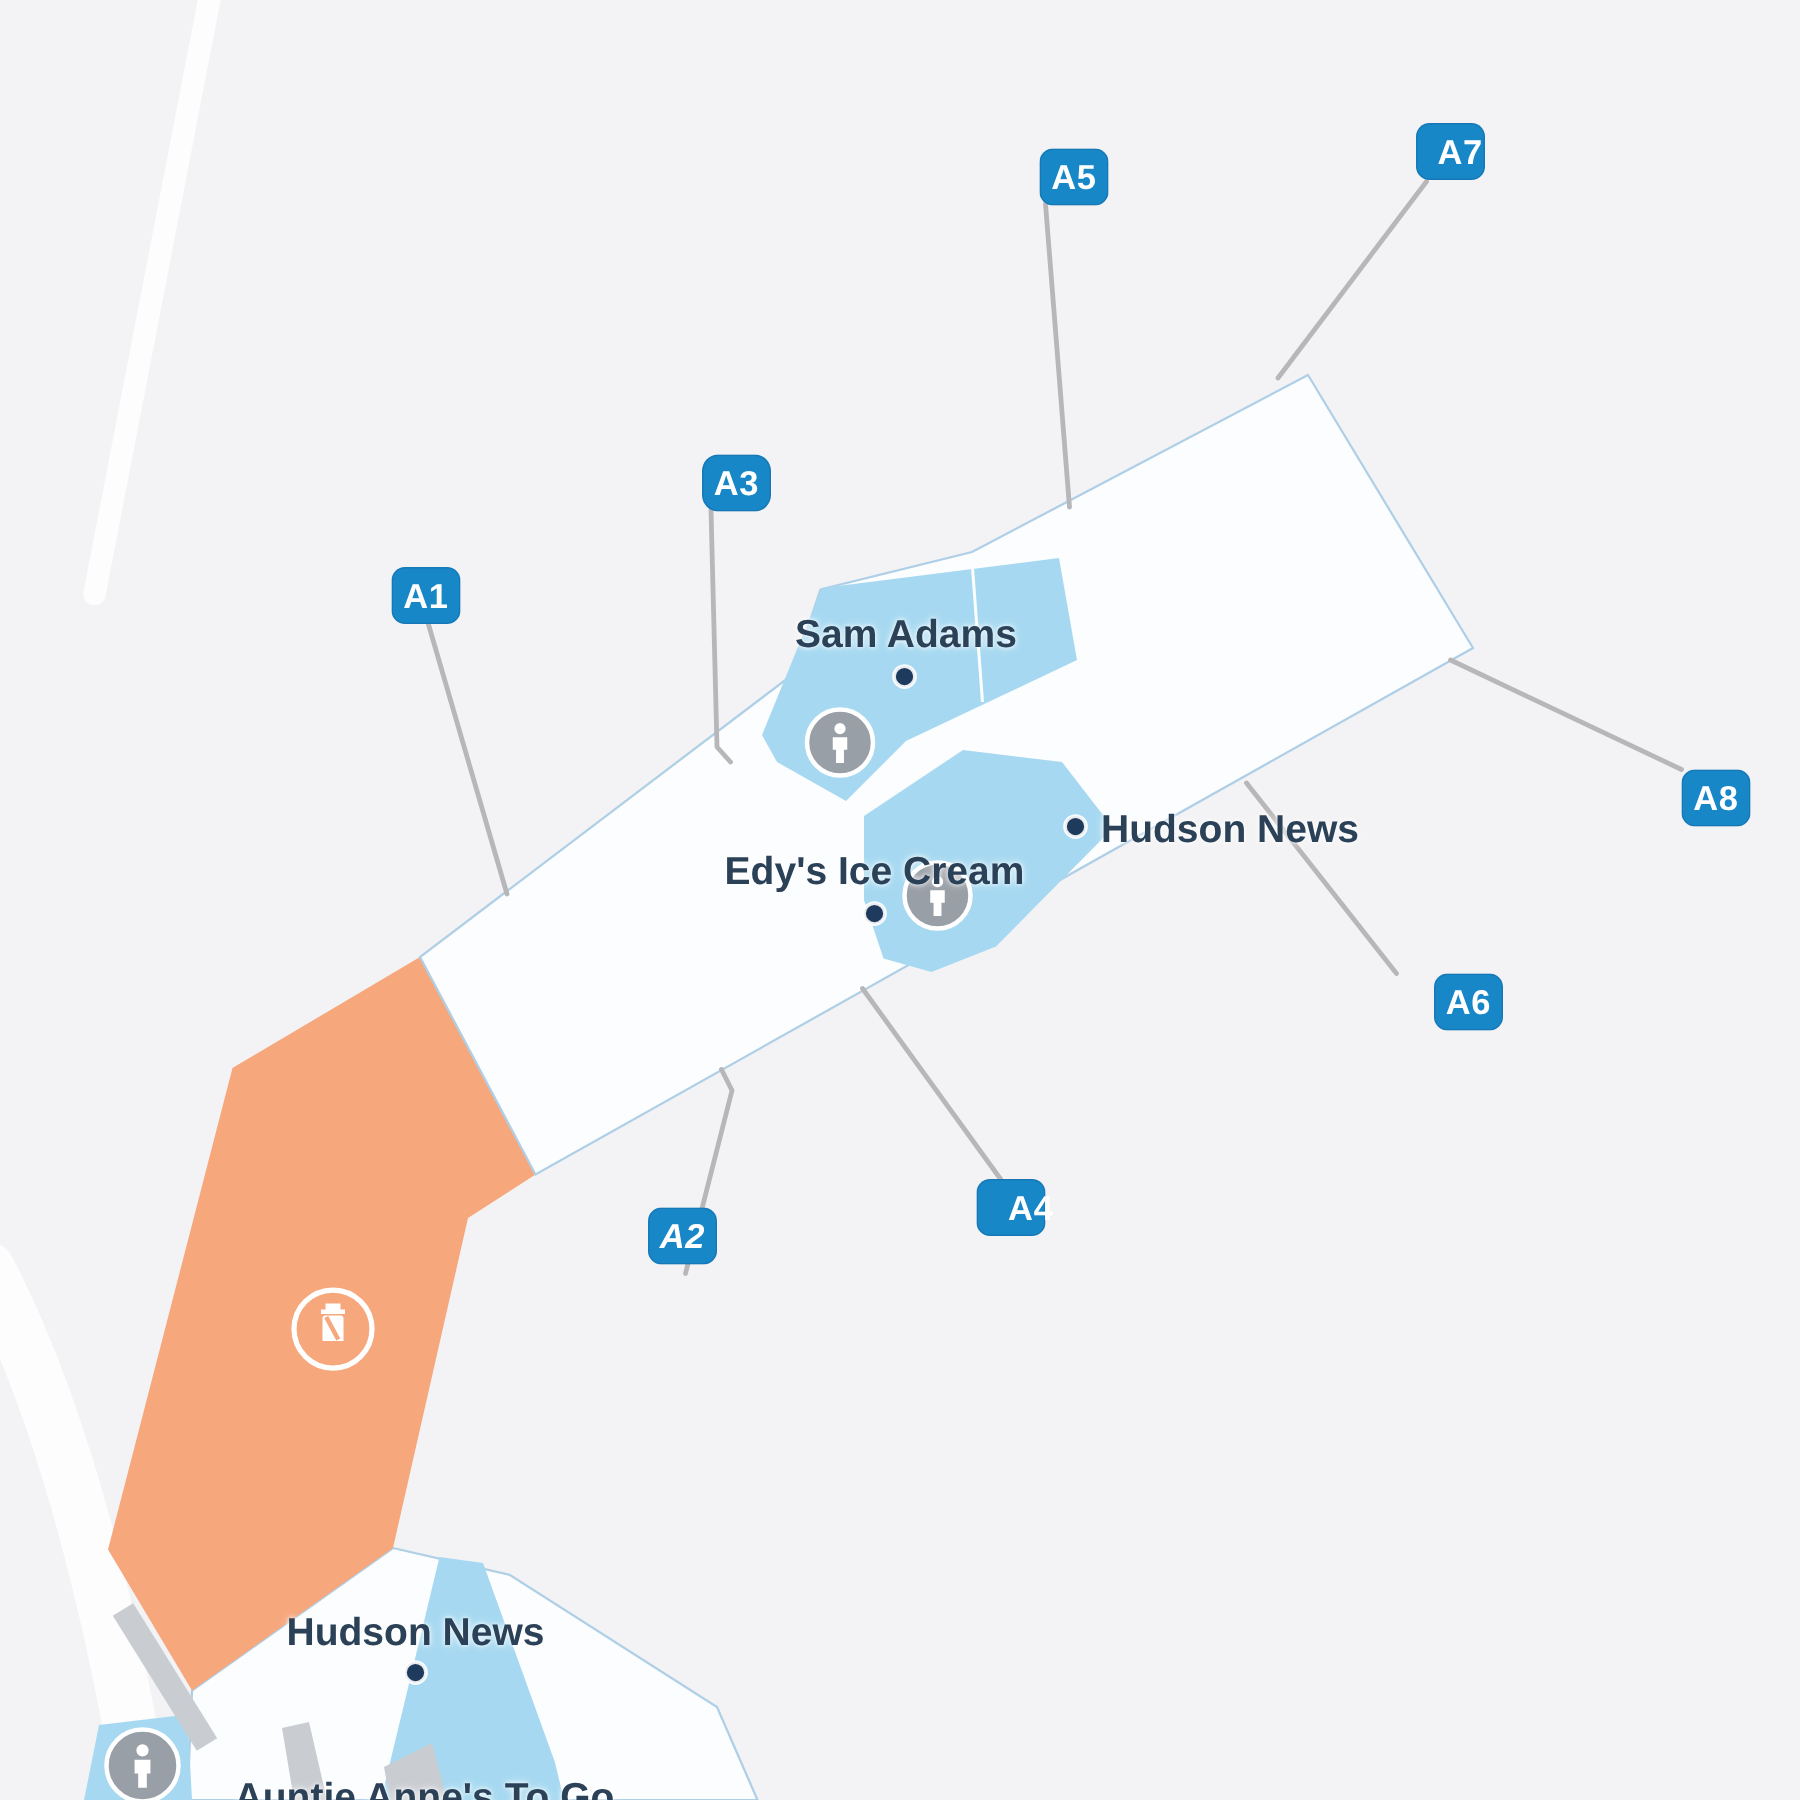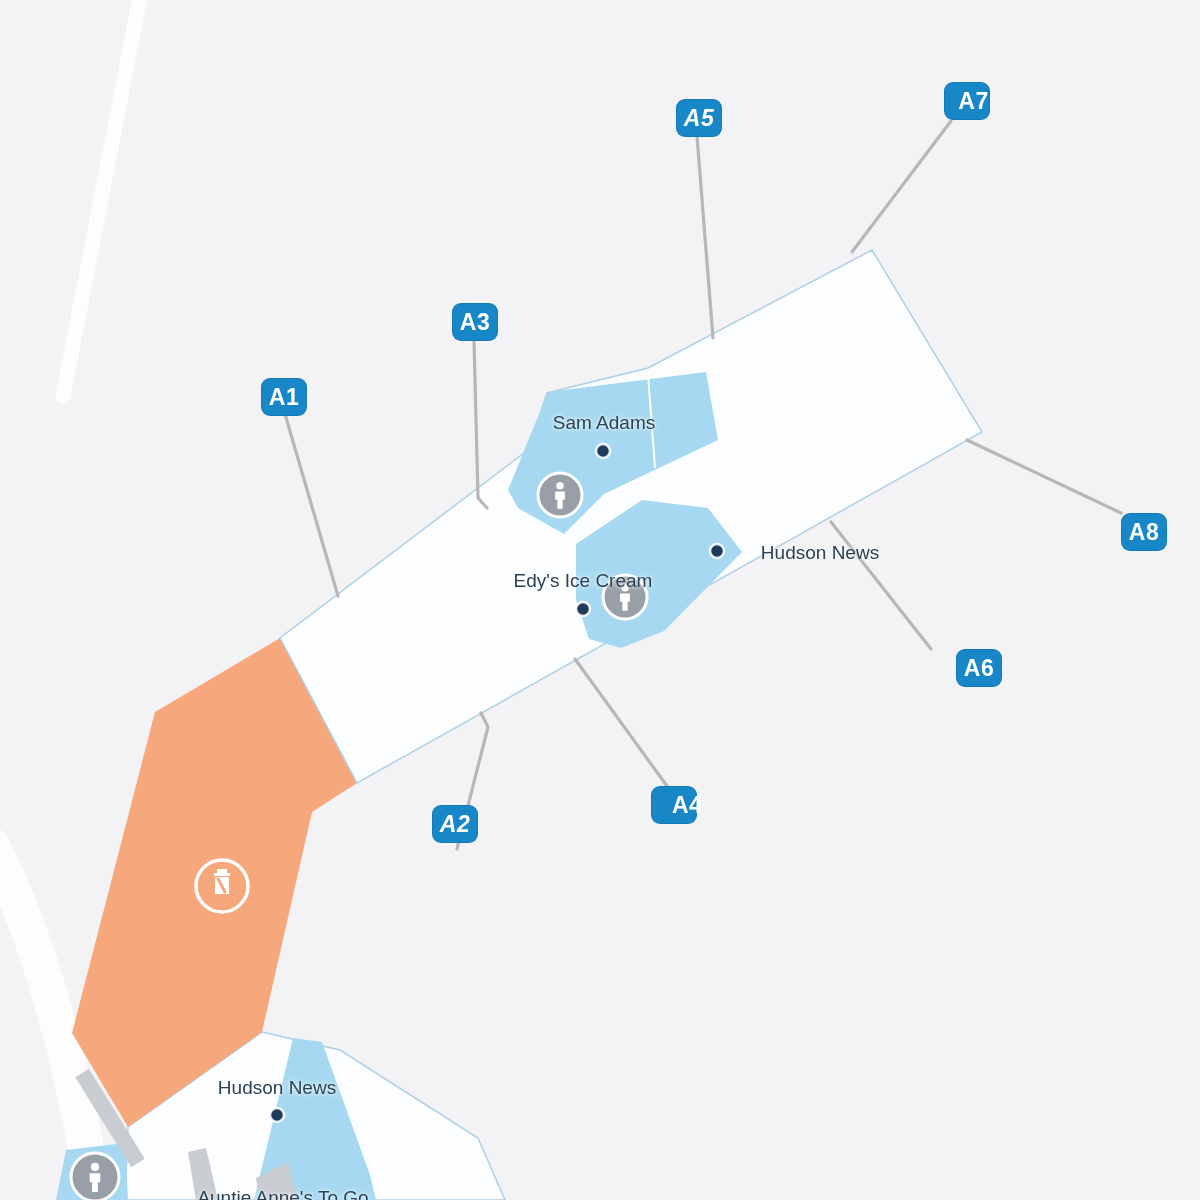--- a/index.html
+++ b/index.html
@@ -5,21 +5,21 @@
   html,body{margin:0;padding:0;background:#e9e9ec;}
   .stage{position:relative;width:1200px;height:1200px;overflow:hidden;
          background:#f3f3f5;font-family:"Liberation Sans",sans-serif;}
   .stage svg{position:absolute;left:0;top:0;}
   .leader{fill:none;stroke:#b7b7b9;stroke-width:3.2;stroke-linecap:round;stroke-linejoin:round;}
   .badge{position:absolute;width:46px;height:38px;box-sizing:border-box;
          background:#1887c8;border:1px solid rgba(10,80,130,.25);border-radius:9px;
          color:#fff;font-weight:bold;font-size:23px;line-height:36px;text-align:center;
          letter-spacing:.5px;cursor:pointer;}
   .place-label{position:absolute;transform:translate(-50%,-50%);white-space:nowrap;
-         color:#2b4157;font-weight:normal;font-size:19px;cursor:pointer;
+         color:#2b4157;font-weight:bold;font-size:26px;cursor:pointer;
          text-shadow:0 0 3px rgba(255,255,255,.9),0 0 6px rgba(255,255,255,.7);}
 </style>
 </head>
 <body>
 
 <div class="stage">
 
   <svg width="1200" height="1200" viewBox="0 0 1200 1200">
 
     <line x1="141" y1="-8" x2="63" y2="396" stroke="#fdfdfe" stroke-width="15" stroke-linecap="round"></line>
@@ -87,20 +87,20 @@
   <div id="label-layer">
       <div class="place-label" style="left: 604px; top: 423px;">Sam Adams</div>
       <div class="place-label" style="left: 583px; top: 581px;">Edy's Ice Cream</div>
       <div class="place-label" style="left: 820px; top: 553px;">Hudson News</div>
       <div class="place-label" style="left: 277px; top: 1088px;">Hudson News</div>
       <div class="place-label" style="left: 283px; top: 1198px;">Auntie Anne's To Go</div>
     </div>
   <div id="badge-layer">
       <div class="badge" style="left: 261px; top: 378px;">A1</div>
       <div class="badge" style="left: 432px; top: 805px; font-style: italic;">A2</div>
-      <div class="badge" style="left: 452px; top: 303px;">A3</div>
+      <div class="badge" style="left: 468px; top: 303px; border-radius: 11px;">A3</div>
       <div class="badge" style="left: 651px; top: 786px; padding-left: 20px;">A4</div>
-      <div class="badge" style="left: 676px; top: 99px; font-style: italic;">A5</div>
+      <div class="badge" style="left: 693px; top: 99px;">A5</div>
       <div class="badge" style="left: 956px; top: 649px;">A6</div>
       <div class="badge" style="left: 944px; top: 82px; padding-left: 13px;">A7</div>
       <div class="badge" style="left: 1121px; top: 513px;">A8</div>
     </div>
 </div>
 
 </body></html>

